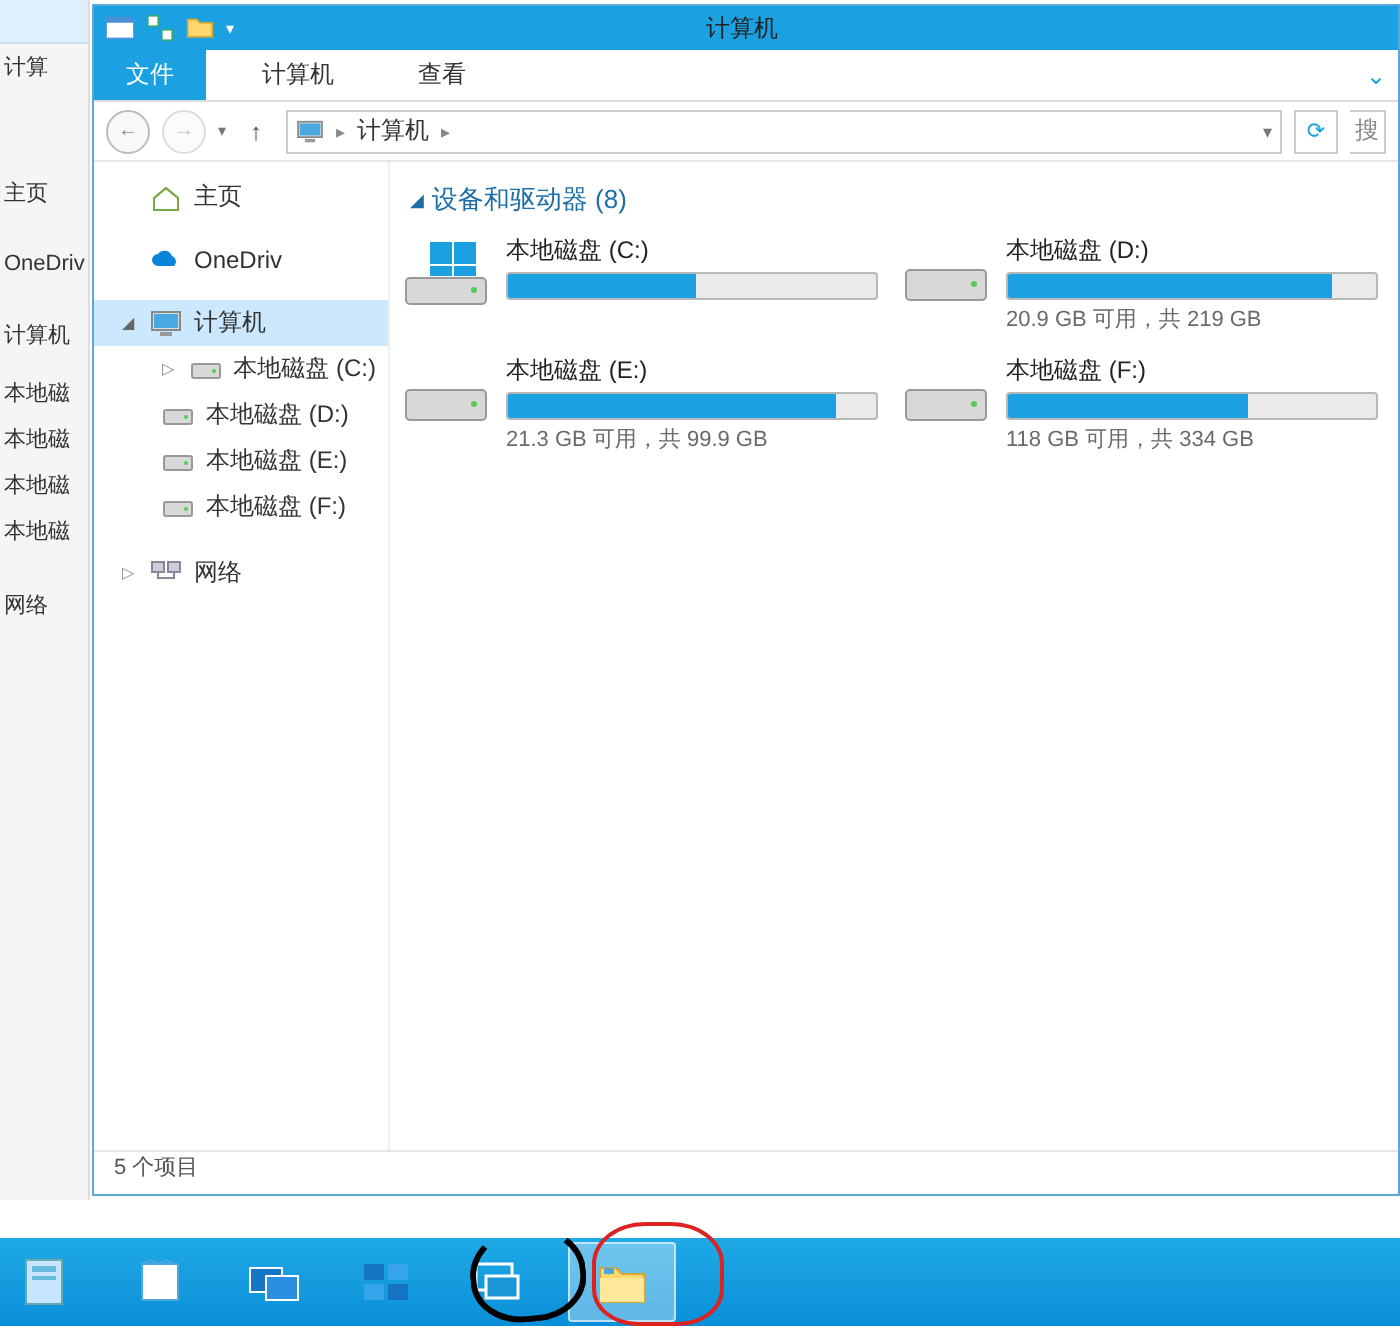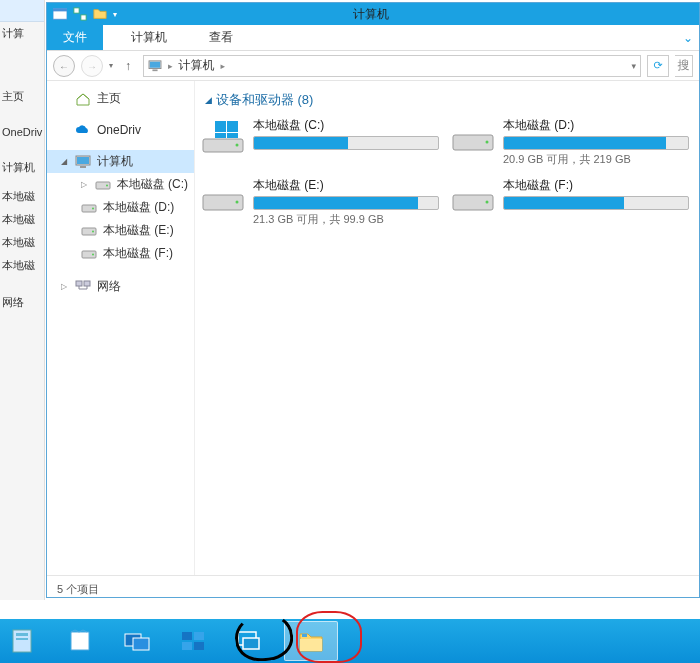--- a/index.html
+++ b/index.html
@@ -53,21 +53,21 @@
 .drives { display: flex; flex-wrap: wrap; gap: 10px 18px; }
 .drive { width: 232px; display: flex; gap: 8px; }
 .drvicon { width: 44px; height: 38px; flex-shrink: 0; }
 .drvinfo { flex: 1; font-size: 12px; }
 .drvname { color: #222; padding-bottom: 2px; }
 .bar { width: 186px; height: 14px; border: 1px solid #b8b8b8; background: #eaeaea; border-radius: 2px; overflow: hidden; }
 .bar .fill { height: 100%; background: #1ba1e2; }
 .drvstat { color: #6a6a6a; font-size: 11px; padding-top: 2px; }
 
 
-.statusbar { height: 22px; border-top: 1px solid #e5e5e5; display: flex; align-items: flex-end; padding: 0 10px; font-size: 11px; color: #555; }
+.statusbar { height: 22px; border-top: 1px solid #e5e5e5; display: flex; align-items: flex-start; padding: 0 10px; font-size: 11px; color: #555; }
 
 
 .taskbar { position: absolute; left: 0; right: 0; bottom: 0; height: 44px; background: linear-gradient(#1fa9e6,#0a8fd8); display: flex; align-items: center; padding: 0 4px; gap: 14px; }
 .tbtn { width: 42px; height: 34px; display: flex; align-items: center; justify-content: center; border-radius: 2px; }
 .tbtn.active { background: rgba(255,255,255,0.35); border: 1px solid rgba(255,255,255,0.6); width: 54px; height: 40px; }
 .tbtn svg { width: 28px; height: 26px; }
 
 
 .anno { position: absolute; pointer-events: none; }
 .anno.black { left: 235px; bottom: 2px; width: 58px; height: 48px; border: 3px solid #000; border-radius: 50% 50% 45% 45%; border-top-color: transparent; transform: rotate(-5deg);}
@@ -274,20 +274,21 @@
         <div class="drive">
           <svg class="drvicon" viewBox="0 0 44 38">
               <rect x="2" y="18" width="40" height="15" rx="2" fill="#d8d8d8" stroke="#999"></rect>
               <circle cx="36" cy="25" r="1.5" fill="#5c5"></circle>
             </svg>
           <div class="drvinfo">
             <div class="drvname">本地磁盘 (F:)</div>
             <div class="bar">
                 <div class="fill" id="fill3" style="width: 65%;"></div>
               </div>
+            <div class="drvstat">118 GB 可用，共 334 GB</div>
           </div>
         </div>
 
 
       </div>
     </div>
   </div>
 
   <div class="statusbar">
     <span>5 个项目</span>

